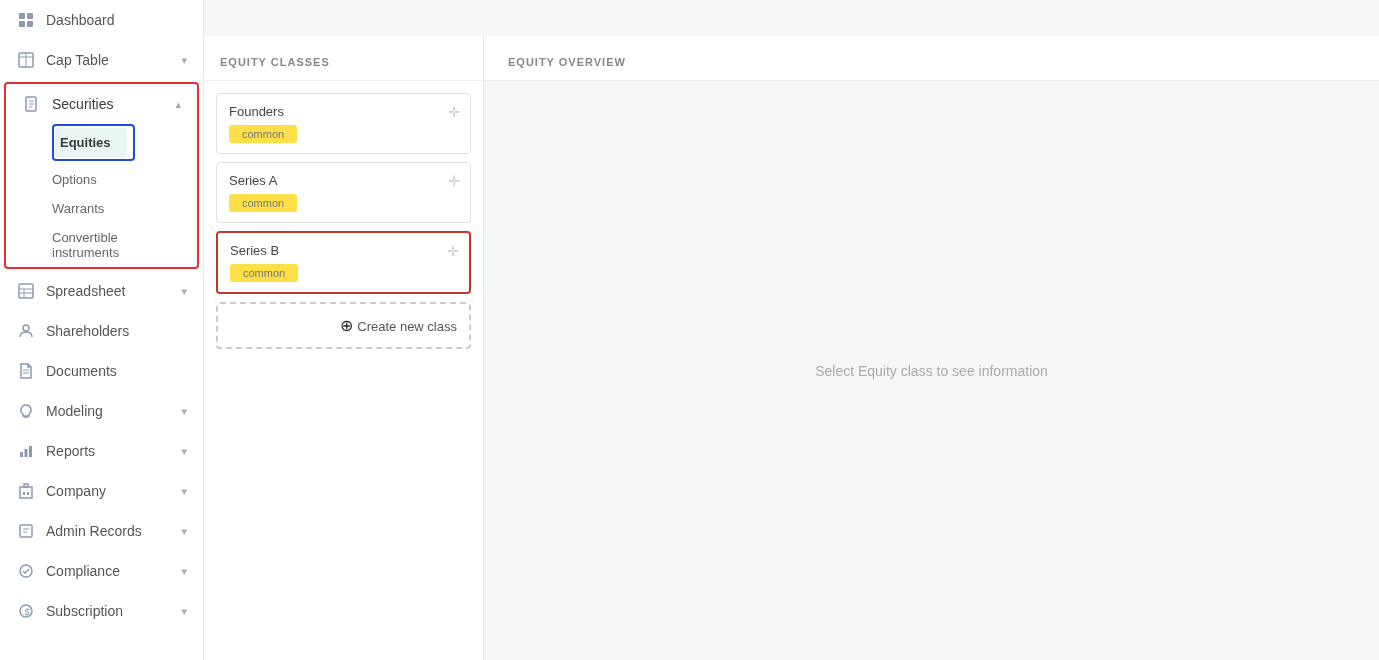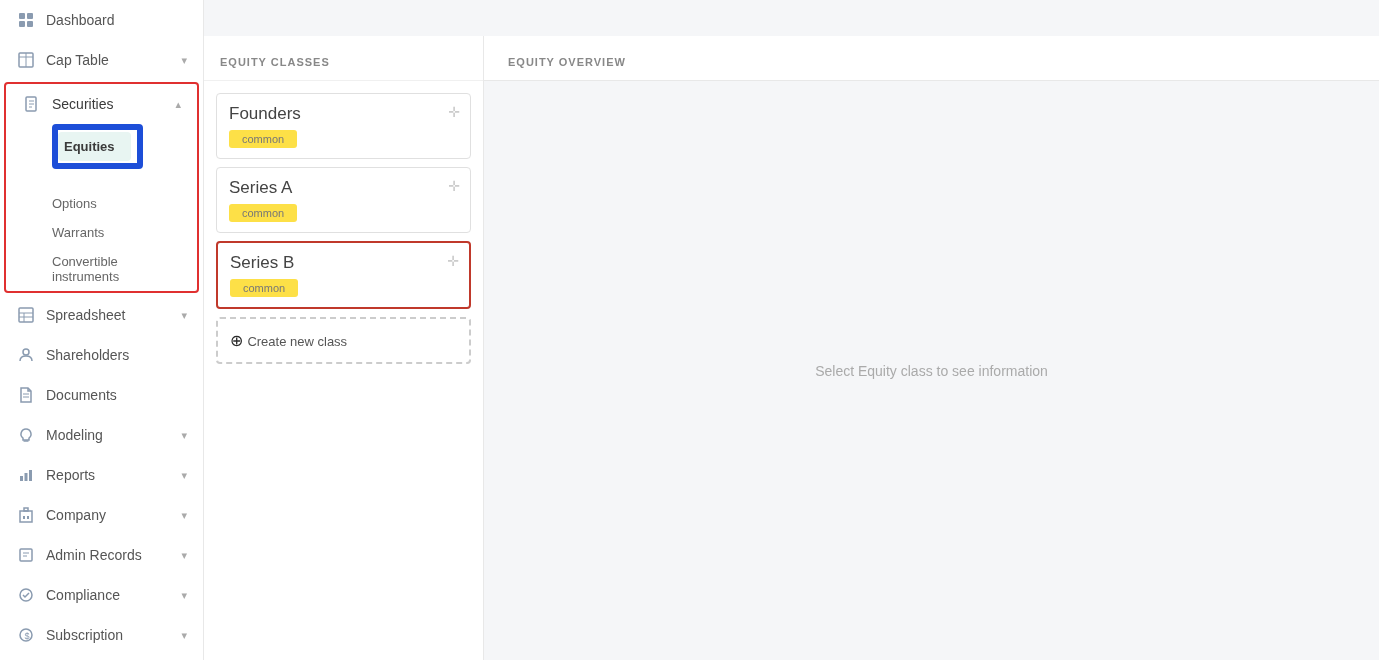--- a/index.html
+++ b/index.html
@@ -97,21 +97,21 @@
       padding: 10px 12px;
       margin-bottom: 8px;
       cursor: pointer;
       position: relative;
     }
     .equity-card.selected {
       border: 2px solid #c0392b;
       border-radius: 4px;
     }
     .equity-card-title {
-      font-size: 17px;
+      font-size: 13px;
       color: #444;
       margin-bottom: 6px;
       font-weight: 500;
     }
     .equity-card-badge {
       background: #fde047;
       color: #777;
       font-size: 11px;
       padding: 3px 13px;
       border-radius: 3px;
@@ -122,21 +122,21 @@
       top: 10px;
       right: 10px;
       color: #ccc;
       font-size: 14px;
     }
 
     .create-new-btn {
       border: 2px dashed #ccc;
       border-radius: 4px;
       padding: 12px;
-      text-align: left;
+      text-align: right;
       cursor: pointer;
       color: #555;
       font-size: 13px;
       margin-top: 4px;
       background: #fff;
     }
     .create-new-btn .plus { color: #2a2a2a; font-size: 16px; margin-right: 4px; }
 
     
     .equity-overview-panel {
@@ -230,21 +230,21 @@
           <rect x="2" y="1" width="10" height="14" rx="1" stroke="#8a9bb0" stroke-width="1.5" fill="none"></rect>
           <line x1="5" y1="5" x2="10" y2="5" stroke="#8a9bb0" stroke-width="1"></line>
           <line x1="5" y1="8" x2="10" y2="8" stroke="#8a9bb0" stroke-width="1"></line>
           <line x1="5" y1="11" x2="8" y2="11" stroke="#8a9bb0" stroke-width="1"></line>
         </svg>
       </span>
       <span>Securities</span>
       <span class="chevron">▴</span>
     </div>
     <div class="sidebar-sub">
-      <div style="border: 6px solid #1d4ed8; border-radius: 4px; display: inline-block; padding: 2px 6px; margin-bottom: 20px;">
+      <div style="border: 2px solid #1d4ed8; border-radius: 4px; display: inline-block; padding: 2px 6px; margin-bottom: 4px;">
         <span class="sidebar-sub-item active-sub">Equities</span>
       </div>
       <div>
           <span class="sidebar-sub-item">Options</span>
         </div>
       <div>
           <span class="sidebar-sub-item">Warrants</span>
         </div>
       <div>
           <span class="sidebar-sub-item">Convertible instruments</span>

